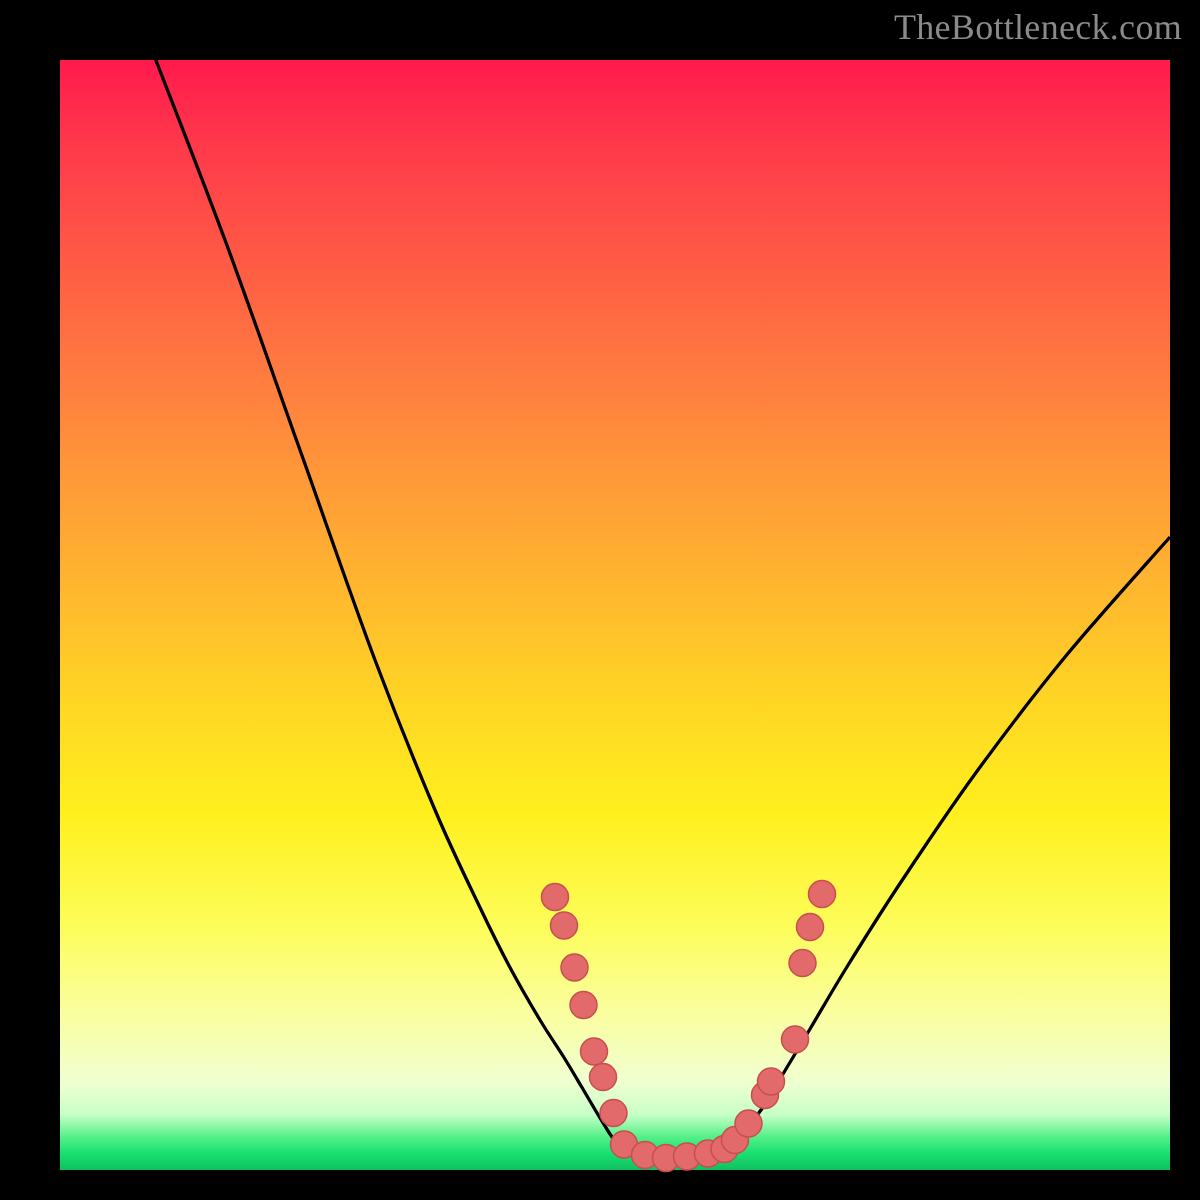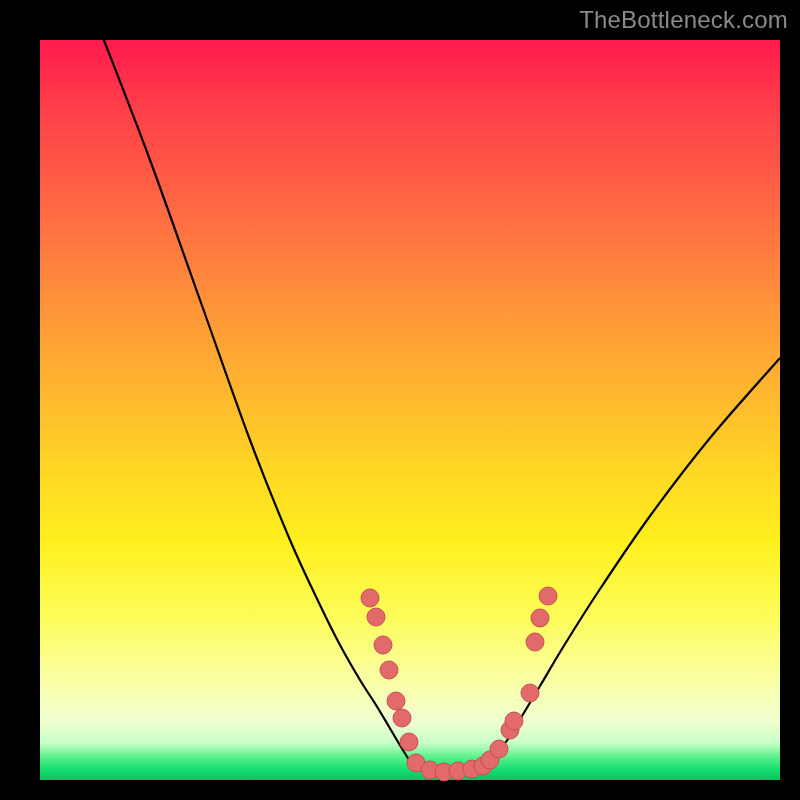--- a/index.html
+++ b/index.html
@@ -11,20 +11,21 @@
     overflow: hidden;
     font-family: Arial, Helvetica, sans-serif;
   }
   .frame {
     position: absolute;
     left: 0;
     top: 0;
     width: 800px;
     height: 800px;
     background: #000;
+    font-family: Liberation Serif, serif;
   }
   .plot-area {
     position: absolute;
     left: 40px;
     top: 40px;
     width: 740px;
     height: 740px;
     background: linear-gradient(to bottom,
       #ff1a4d 0%,
       #ff3a4a 8%,

